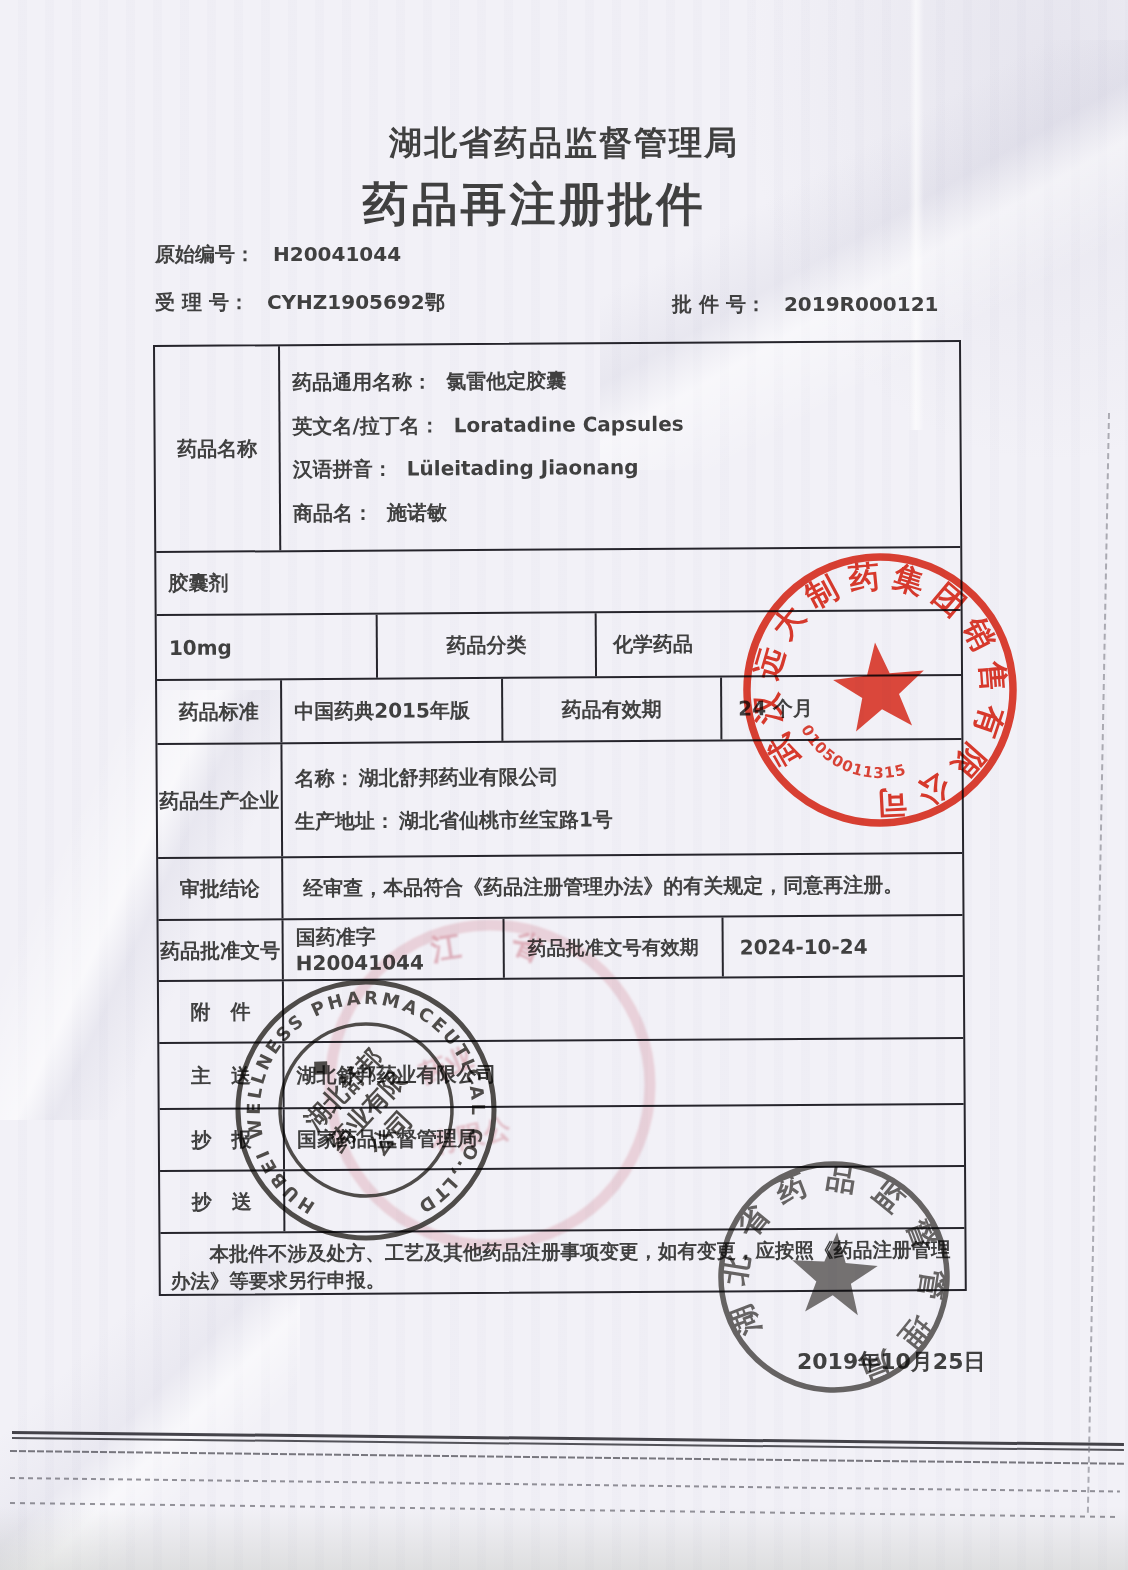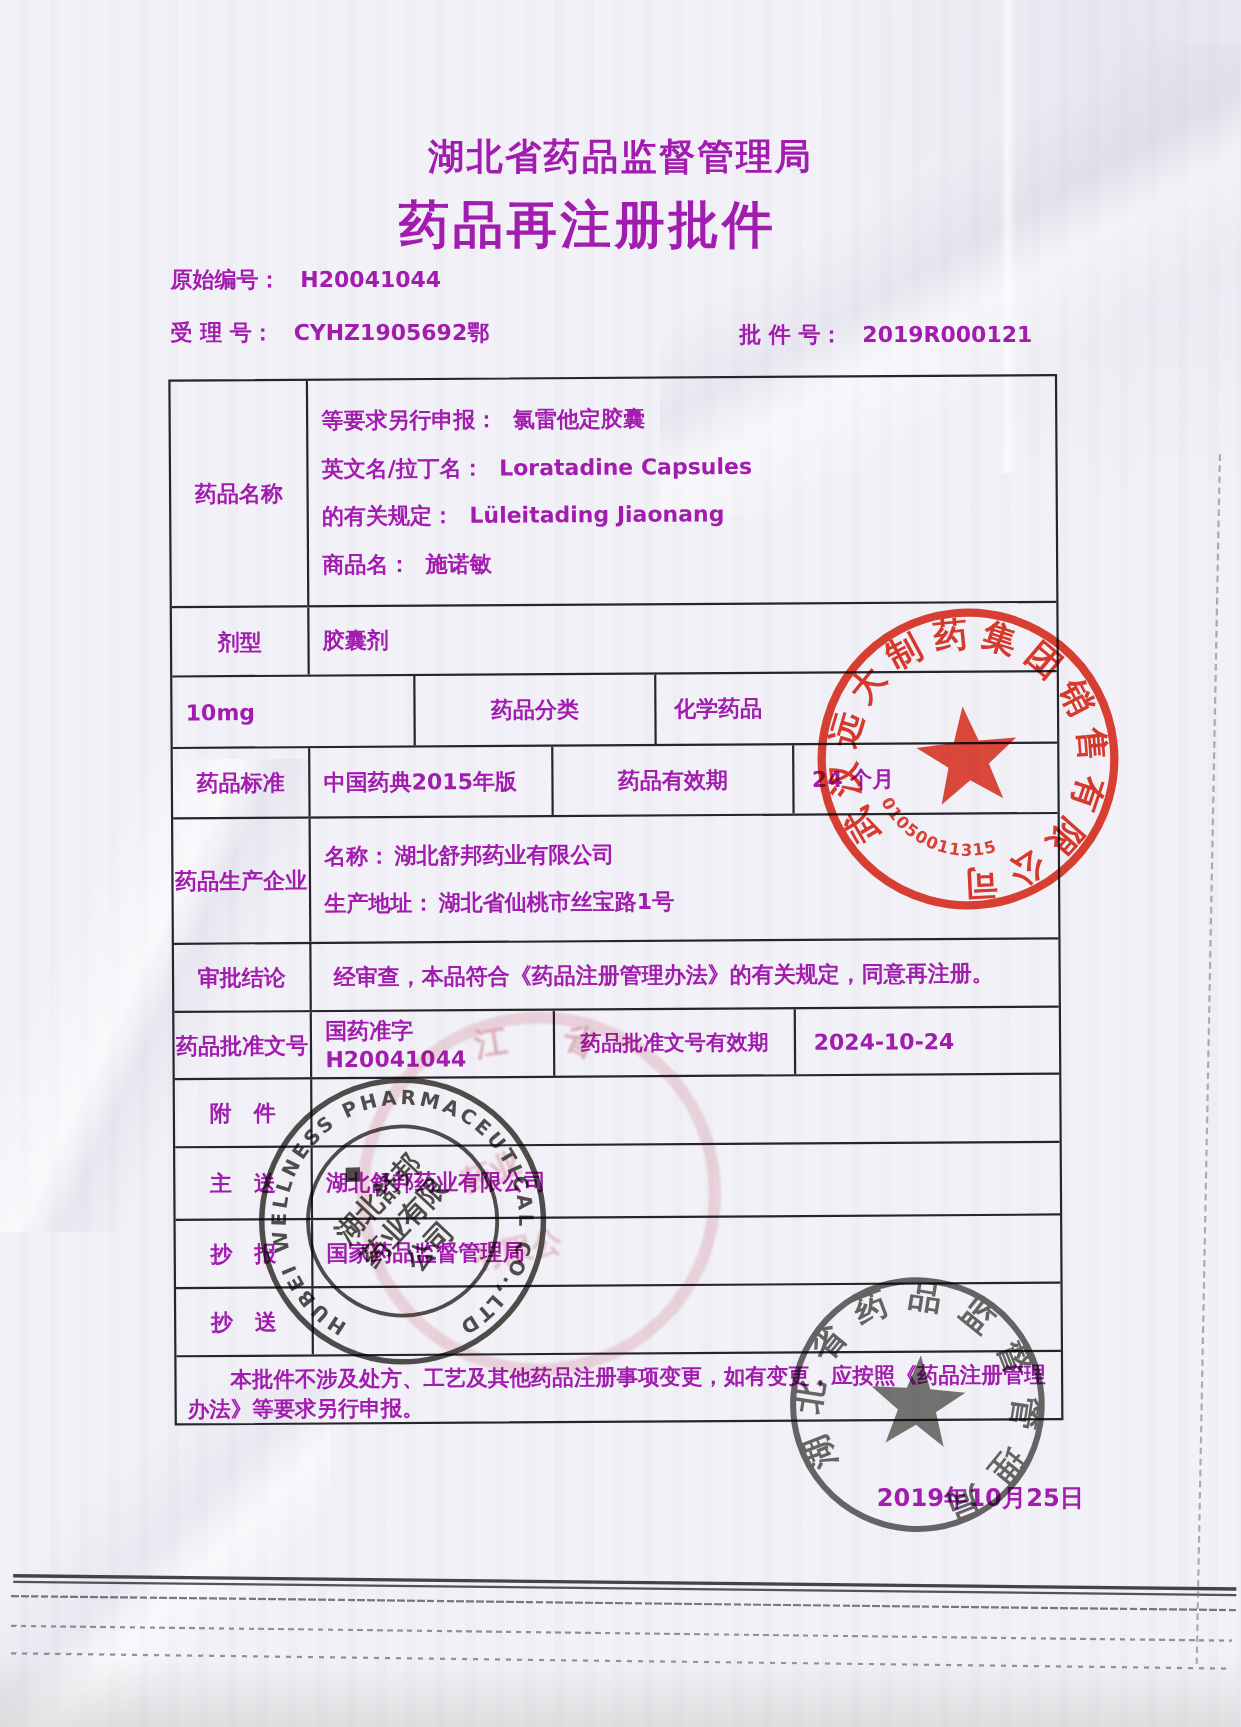--- a/index.html
+++ b/index.html
@@ -1,20 +1,20 @@
 <!DOCTYPE html>
 <html><head>
 <meta charset="utf-8">
 <style>
   html,body{margin:0;padding:0;background:#e9e8ee;}
   .page{
     position:relative;width:1128px;height:1570px;overflow:hidden;
     background:#f2f1f7;
     font-family:"DejaVu Sans","Liberation Sans",sans-serif;
-    color:#a21caf;
+    color:#404040;
   }
   
   .tex{position:absolute;pointer-events:none;}
   .banding{left:0;top:0;width:100%;height:100%;
     background:repeating-linear-gradient(90deg,rgba(255,255,255,0) 0 18px,rgba(125,125,165,.028) 18px 27px);}
   .shade-tr{right:0;top:0;width:430px;height:520px;
     background:radial-gradient(ellipse at 82% 12%,rgba(168,166,192,.16),transparent 62%);}
   .crease-tr{left:600px;top:40px;width:528px;height:430px;
     background:linear-gradient(150deg,transparent 35%,rgba(165,165,190,.13) 47%,rgba(255,255,255,.45) 55%,transparent 68%);}
   .crease-left{left:0;top:690px;width:280px;height:430px;
@@ -101,36 +101,35 @@
   <div class="field f-app">
     <span>批 件 号：</span><span class="val">2019R000121</span>
   </div>
 
   <div class="reg-table">
 
     <div class="t-row" style="height:204px">
       <div class="t-label">药品名称</div>
       <div class="t-content col">
         <div class="subline">
-          <span class="sub-label">等要求另行申报：</span><span class="sub-val">氯雷他定胶囊</span>
+          <span class="sub-label">药品通用名称：</span><span class="sub-val">氯雷他定胶囊</span>
         </div>
         <div class="subline">
           <span class="sub-label">英文名/拉丁名：</span><span class="sub-val">Loratadine Capsules</span>
         </div>
         <div class="subline">
-          <span class="sub-label">的有关规定：</span><span class="sub-val">Lüleitading Jiaonang</span>
+          <span class="sub-label">汉语拼音：</span><span class="sub-val">Lüleitading Jiaonang</span>
         </div>
         <div class="subline">
           <span class="sub-label">商品名：</span><span class="sub-val">施诺敏</span>
         </div>
       </div>
     </div>
 
     <div class="t-row" style="height:63px">
-      <div class="t-label">剂型</div>
       <div class="t-content">胶囊剂</div>
     </div>
 
     <div class="t-row" style="height:65px">
       <div class="t-c2">10mg</div>
       <div class="t-c3">药品分类</div>
       <div class="t-c4">化学药品</div>
     </div>
 
     <div class="t-row" style="height:64px">

